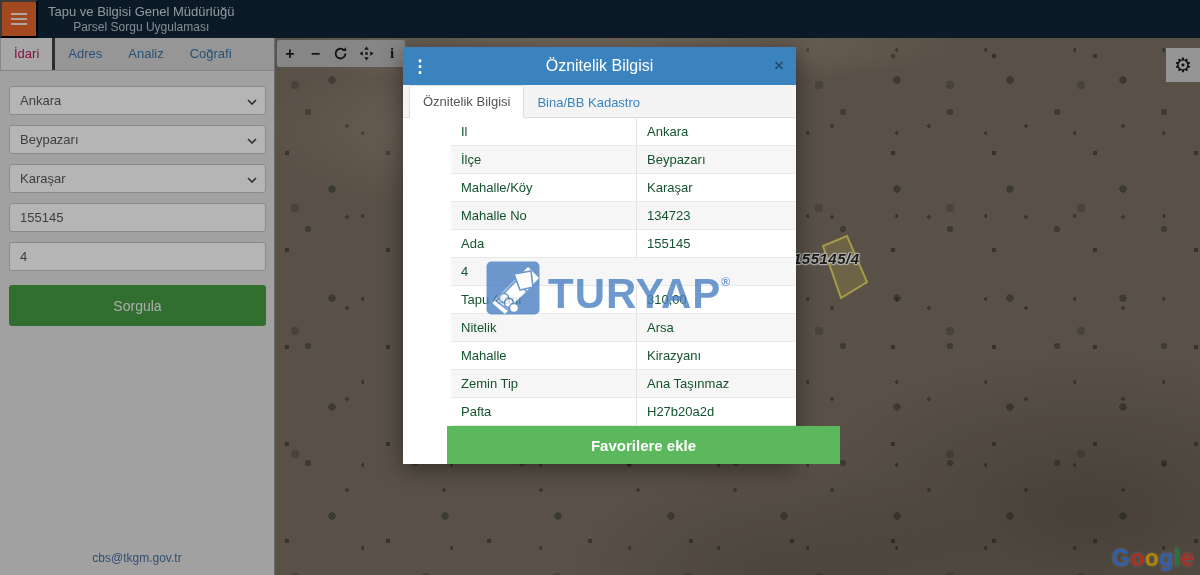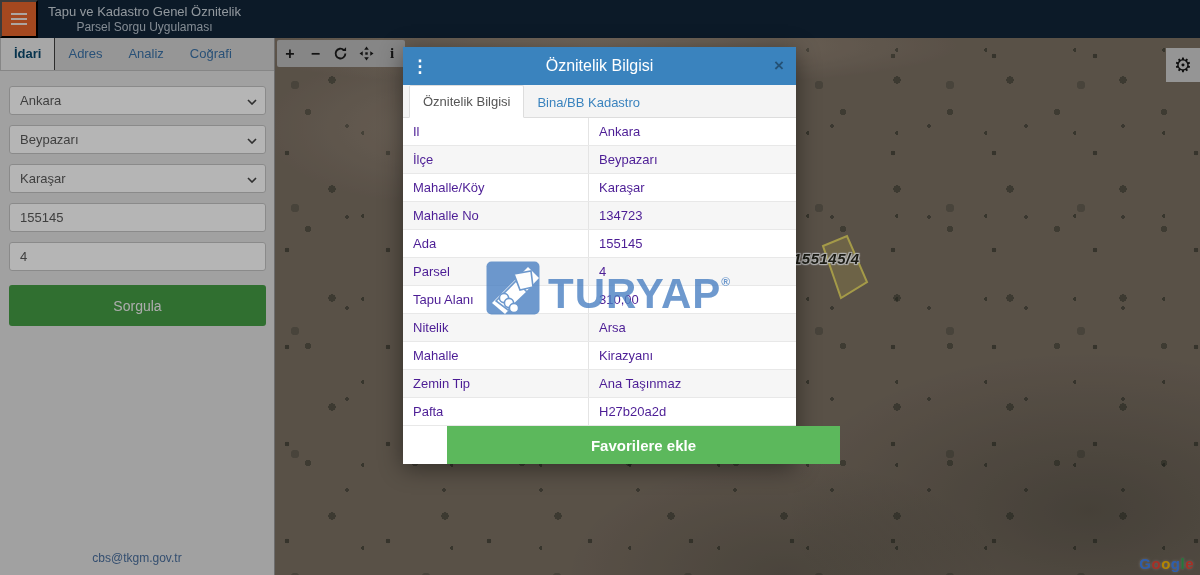--- a/index.html
+++ b/index.html
@@ -13,21 +13,21 @@
     display:flex; flex-direction:column; justify-content:center; align-items:center; gap:3px; }
   .hamburger-btn i { display:block; width:16px; height:2px; background:#f4e9e2; }
   .app-titles { position:absolute; left:48px; top:4px; color:#cdd6de; }
   .app-titles .t1 { font-size:13px; line-height:16px; }
   .app-titles .t2 { font-size:12px; line-height:14px; color:#b9c4cf;text-align:center; }
 
   
   .sidebar { position:absolute; top:38px; left:0; width:275px; height:537px; background:#e3e3e3; border-right:1px solid #9a9a9a; z-index:5; }
   .side-tabs { display:flex; height:33px; background:#d3d3d3; border-bottom:1px solid #bdbdbd; align-items:stretch; }
   .side-tabs .tab { padding:8px 13px; font-size:13px; color:#3a72a8; cursor:pointer; }
-  .side-tabs .tab.active { background:#ebebeb; color:#0c4a6e; border-left:1px solid #bdbdbd; border-right:1px solid #404040;font-weight:bold; }
+  .side-tabs .tab.active { background:#ebebeb; color:#be185d; border-left:1px solid #bdbdbd; border-right:3px solid #404040; }
   .side-form { padding:15px 9px 0 9px; }
   .fake-select, .side-input { position:relative; width:257px; height:29px; background:#fff; border:1px solid #c3c3c3;
      border-radius:3px; margin-bottom:10px; font-size:13px; color:#5a5a5a; padding:0 24px 0 10px;
      display:flex; align-items:center; cursor:pointer; }
   .side-input { cursor:text; font-family:"Liberation Sans", sans-serif; display:block; line-height:27px; }
   .fake-select svg { position:absolute; right:8px; top:12px; }
   .query-btn { width:257px; height:41px; background:#449d44; border:none; border-radius:3px; color:#f2f2f2;
      font-size:14px; font-family:"Liberation Sans", sans-serif; cursor:pointer; margin-top:4px; }
   .side-footer { position:absolute; bottom:10px; left:0; width:100%; text-align:center; font-size:12px; color:#4a6f9e; }
 
@@ -58,40 +58,40 @@
   .map-toolbar .tool.info { font-family:"Liberation Serif", serif; font-size:15px; }
 
   .parcel-wrap { position:absolute; left:536px; top:194px; width:62px; height:70px; cursor:pointer; }
   .parcel-label { position:absolute; left:518px; top:212px; font-size:15px; font-weight:bold; color:#2a2a20;
      letter-spacing:.5px; font-style:italic;
      text-shadow:0 0 2px #fff, 1px 1px 1px #fff, -1px -1px 1px #fff, 1px -1px 1px #fff, -1px 1px 1px #fff; }
 
   .gear-btn { position:absolute; right:0; top:10px; width:34px; height:34px; background:#d2d2d2; border:none;
      font-size:20px; color:#151515; cursor:pointer; display:flex; align-items:center; justify-content:center; }
 
-  .google-logo { position:absolute; right:6px; bottom:3px; font-size:15px; font-weight:bold; letter-spacing:.5px;
+  .google-logo { position:absolute; right:6px; bottom:3px; font-size:23px; font-weight:bold; letter-spacing:.5px;
      text-shadow:0 0 3px rgba(255,255,255,.35); }
 
   
   .backdrop { position:absolute; inset:0; background:rgba(0,0,0,.29); z-index:50; }
 
   
   .modal { position:absolute; left:403px; top:47px; width:393px; z-index:100; background:#fff;
      box-shadow:0 4px 22px rgba(0,0,0,.45); }
   .modal-header { height:38px; background:#3a83be; display:flex; align-items:center; }
   .kebab-btn { width:34px; height:38px; background:transparent; border:none; color:#fff; font-size:17px;
      font-weight:bold; cursor:pointer; }
   .modal-title { flex:1; text-align:center; color:#fff; font-size:16px; }
   .close-btn { width:34px; height:38px; background:transparent; border:none; color:#000; opacity:.38; font-size:17px;
      font-weight:bold; cursor:pointer; }
   .modal-tabs { height:33px; background:#f4f4f4; border-bottom:1px solid #ddd; display:flex; padding-left:6px; align-items:flex-end; }
   .modal-tabs .tab { padding:8px 13px 8px 13px; font-size:13px; color:#3a83be; cursor:pointer; margin-bottom:-1px; }
   .modal-tabs .tab.active { background:#fff; color:#555; border:1px solid #ddd; border-bottom:1px solid #fff; border-radius:2px 2px 0 0; }
   .attr-table { }
-  .attr-row { display:flex; border-bottom:1px solid #e8e8e8; font-size:13px; color:#4c1d95; }
+  .attr-row { display:flex; border-bottom:1px solid #e8e8e8; font-size:13px; color:#14532d;margin-left:48px; }
   .attr-row.even { background:#f6f6f6; }
   .attr-row .cell-label { width:186px; padding:6px 10px; border-right:1px solid #e4e4e4; }
   .attr-row .cell-value { flex:1; padding:6px 10px; }
   .fav-btn { width:100%; height:38px; background:#5cb85c; border:none; color:#fff; font-size:15px; font-weight:bold;
      font-family:"Liberation Sans", sans-serif; cursor:pointer;margin-left:44px; }
 
   
   .watermark { position:absolute; left:486px; top:255px; z-index:300; display:flex; align-items:center; gap:8px;
      opacity:.8; pointer-events:none; }
   .wm-text { font-size:42px; font-weight:bold; color:#4a80c2; letter-spacing:1px; line-height:54px; }
@@ -102,21 +102,21 @@
 
 <div id="stage">
 
   <div class="app-header">
     <button class="hamburger-btn">
         <i></i>
         <i></i>
         <i></i>
       </button>
     <div class="app-titles">
-      <div class="t1">Tapu ve Kadastro Genel Öznitelik</div>
+      <div class="t1">Tapu ve Bilgisi Genel Müdürlüğü</div>
       <div class="t2">Parsel Sorgu Uygulaması</div>
     </div>
   </div>
 
   <div class="sidebar">
     <div class="side-tabs">
 
     <div class="tab active"><span>İdari</span></div>
         <div class="tab even"><span>Adres</span></div>
         <div class="tab"><span>Analiz</span></div>
@@ -214,21 +214,20 @@
       </div>
         <div class="attr-row even">
         <div class="cell-label">Mahalle No</div>
         <div class="cell-value">134723</div>
       </div>
         <div class="attr-row">
         <div class="cell-label">Ada</div>
         <div class="cell-value">155145</div>
       </div>
         <div class="attr-row even">
-        <div class="cell-label">Parsel</div>
         <div class="cell-value">4</div>
       </div>
         <div class="attr-row">
         <div class="cell-label">Tapu Alanı</div>
         <div class="cell-value">310,00</div>
       </div>
         <div class="attr-row even">
         <div class="cell-label">Nitelik</div>
         <div class="cell-value">Arsa</div>
       </div>

